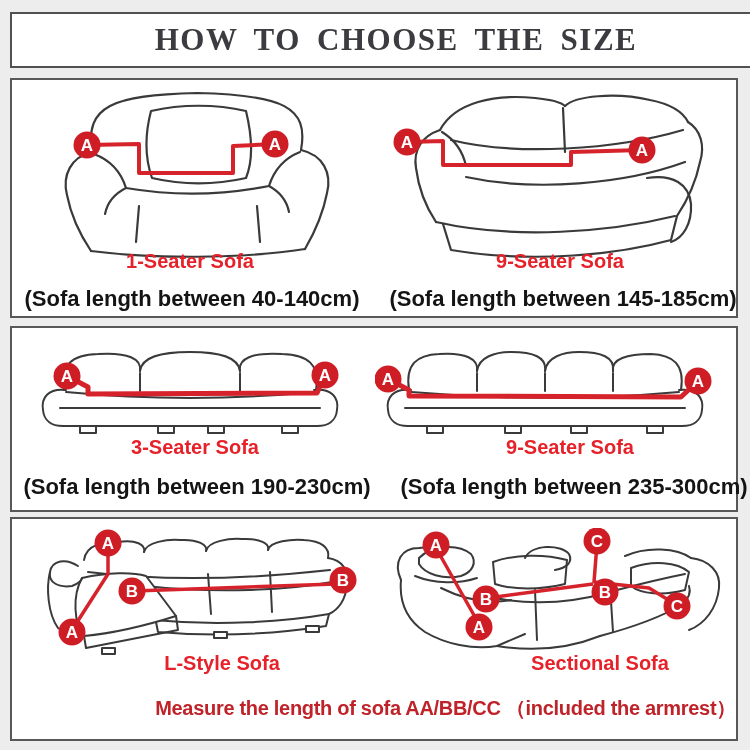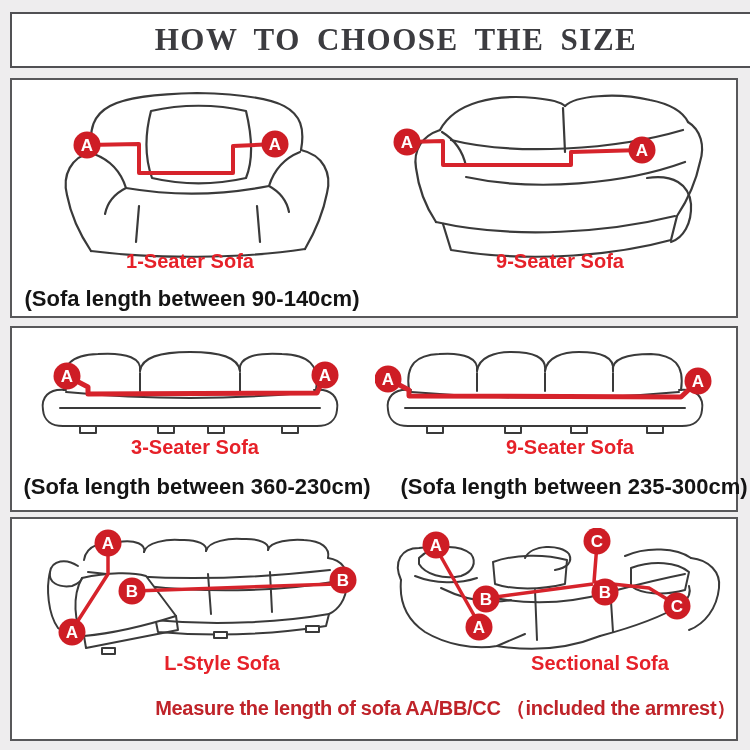--- a/index.html
+++ b/index.html
@@ -101,22 +101,23 @@
         <circle cx="22" cy="60" r="13.5" fill="#ce1d25"></circle>
         <text class="marker-letter" x="22" y="66">A</text>
       </g>
       <g>
         <circle cx="257" cy="68" r="13.5" fill="#ce1d25"></circle>
         <text class="marker-letter" x="257" y="74">A</text>
       </g>
     </svg>
 
     <div class="sofa-label" style="left:178px;top:170px">1-Seater Sofa</div>
-    <div class="size-note" style="left:180px;top:206px">(Sofa length between 90-140cm)</div>
+    <div class="size-note" style="left:180px;top:206px">(Sofa length between 40-140cm)</div>
     <div class="sofa-label" style="left:548px;top:170px">9-Seater Sofa</div>
+    <div class="size-note" style="left:551px;top:206px">(Sofa length between 145-185cm)</div>
   </div>
 
   <div class="section sec2">
 
     <svg class="sofa-svg" style="left:18px;top:10px" width="320" height="100" viewBox="0 0 320 100">
       <g fill="none" stroke="#3a3a3a" stroke-width="2" stroke-linecap="round" stroke-linejoin="round">
         <path d="M34,52 C30,26 42,17 68,16 C98,14 112,21 110,33"></path>
         <path d="M110,33 C112,19 130,14 160,14 C190,14 208,19 210,33"></path>
         <path d="M210,33 C208,21 222,14 252,16 C278,17 290,26 286,52"></path>
         <path d="M36,54 C120,62 200,62 284,54"></path>
@@ -166,21 +167,21 @@
         <circle cx="13" cy="41" r="13.5" fill="#ce1d25"></circle>
         <text class="marker-letter" x="13" y="47">A</text>
       </g>
       <g>
         <circle cx="323" cy="43" r="13.5" fill="#ce1d25"></circle>
         <text class="marker-letter" x="323" y="49">A</text>
       </g>
     </svg>
 
     <div class="sofa-label" style="left:183px;top:108px">3-Seater Sofa</div>
-    <div class="size-note" style="left:185px;top:146px">(Sofa length between 360-230cm)</div>
+    <div class="size-note" style="left:185px;top:146px">(Sofa length between 190-230cm)</div>
     <div class="sofa-label" style="left:558px;top:108px">9-Seater Sofa</div>
     <div class="size-note" style="left:562px;top:146px">(Sofa length between 235-300cm)</div>
   </div>
 
   <div class="section sec3">
 
     <svg class="sofa-svg" style="left:6px;top:9px" width="345" height="130" viewBox="0 0 345 130">
       <g fill="none" stroke="#3a3a3a" stroke-width="2" stroke-linecap="round" stroke-linejoin="round">
         <path d="M66,32 C68,16 88,13 100,14 C118,11 128,17 126,24"></path>
         <path d="M126,24 C128,14 150,11 162,12 C180,11 190,17 188,23"></path>

